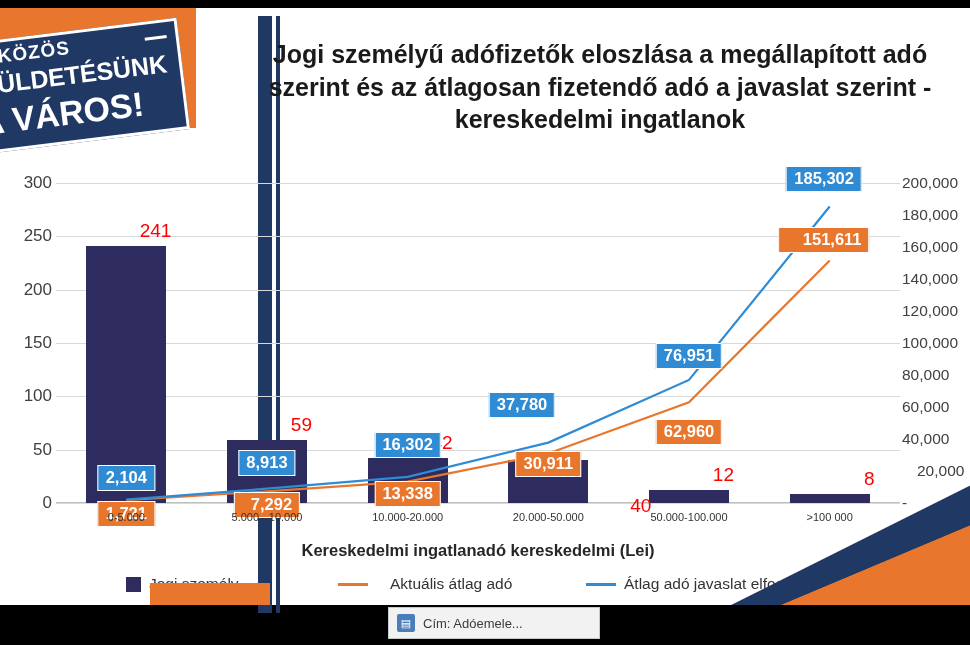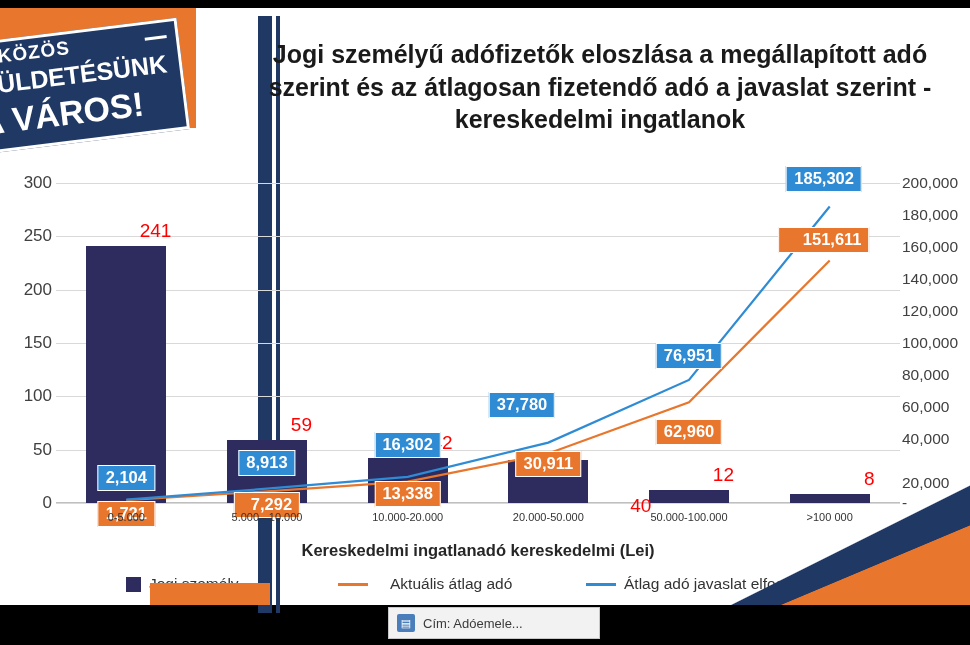--- a/index.html
+++ b/index.html
@@ -187,21 +187,21 @@
           <div class="tick" style="top: 320px;">0</div>
           <div class="tick" style="top: 266.667px;">50</div>
           <div class="tick" style="top: 213.333px;">100</div>
           <div class="tick" style="top: 160px;">150</div>
           <div class="tick" style="top: 106.667px;">200</div>
           <div class="tick" style="top: 53.3333px;">250</div>
           <div class="tick" style="top: 0px;">300</div>
         </div>
       <div class="axis-right" id="yaxisR">
           <div class="tick" style="top: 320px;">-</div>
-          <div class="tick" style="top: 300px;">20,000</div>
+          <div class="tick" style="top: 288px; margin-left: 15px;">20,000</div>
           <div class="tick" style="top: 256px;">40,000</div>
           <div class="tick" style="top: 224px;">60,000</div>
           <div class="tick" style="top: 192px;">80,000</div>
           <div class="tick" style="top: 160px;">100,000</div>
           <div class="tick" style="top: 128px;">120,000</div>
           <div class="tick" style="top: 96px;">140,000</div>
           <div class="tick" style="top: 64px;">160,000</div>
           <div class="tick" style="top: 32px;">180,000</div>
           <div class="tick" style="top: 0px;">200,000</div>
         </div>

